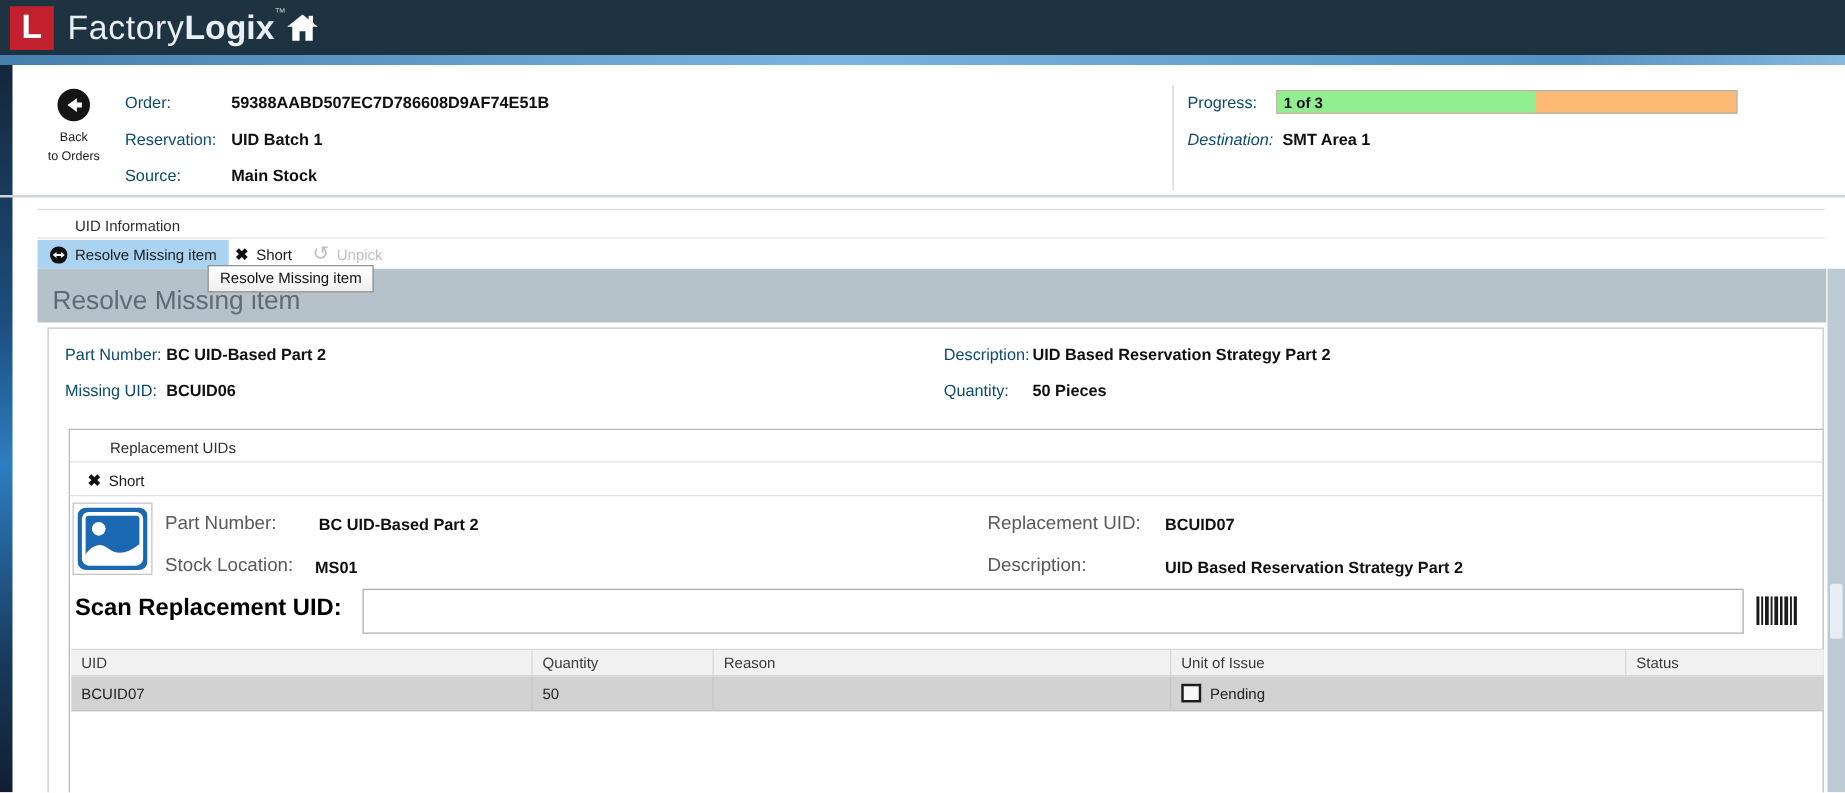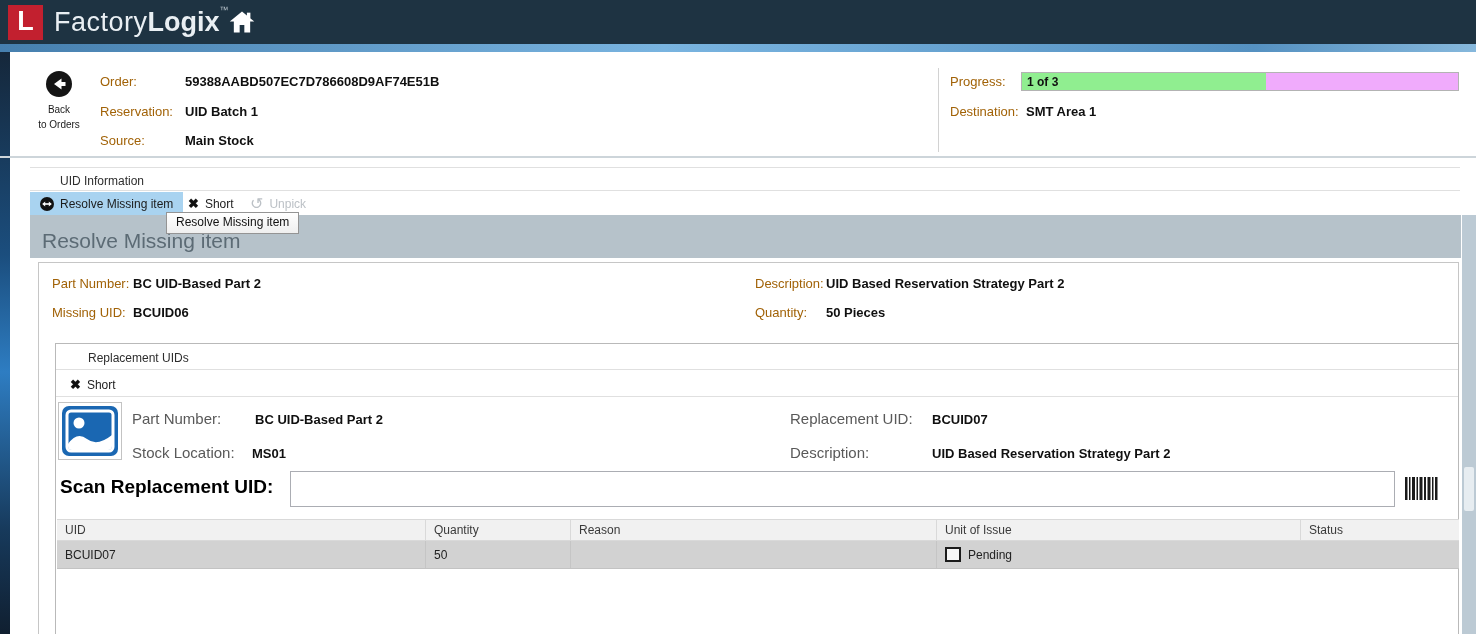--- a/index.html
+++ b/index.html
@@ -16,26 +16,26 @@
   .brand-bold { font-weight:700; }
   .tm { font-size:9px; vertical-align:18px; color:#b9c4cc; }
   .home { left:228px; top:8px; width:28px; height:28px; cursor:pointer; }
 
   .accent-strip { left:0; top:44px; width:1476px; height:8px;
     background:linear-gradient(90deg,#467fae,#79b4e0 45%,#5591c1 85%,#86b8dc); }
   .left-border { left:0; top:52px; width:10px; height:582px;
     background:linear-gradient(180deg,#15273a,#1b4e7e 35%,#2e7dc2 55%,#173a5c 82%,#101f30); }
 
   
-  .lbl { font-size:13px; color:#a16207; white-space:nowrap; }
+  .lbl { font-size:13px; color:#0c4a6e; white-space:nowrap; }
   .val { font-size:13px; font-weight:bold; color:#101010; white-space:nowrap; }
   .back-btn { left:30px; top:70px; width:58px; text-align:center; cursor:pointer; }
   .back-btn .cap { font-size:10px; color:#1a1a1a; line-height:15px; }
   .vdiv { left:938px; top:68px; width:1px; height:84px; background:#d2d2d2; }
-  .pbar { left:1021px; top:72px; width:438px; height:19px; border:1px solid #b3b3b3; background:#f0abfc; }
+  .pbar { left:1021px; top:72px; width:369px; height:19px; border:1px solid #b3b3b3; background:#fdba74; }
   .pfill { position:absolute; left:0; top:0; height:100%; background:#90ee90; }
   .ptext { position:absolute; left:5px; top:2px; font-size:12px; font-weight:bold; color:#111; }
   .hsep { left:0; top:156px; width:1476px; height:2px; background:#cdd5da; }
 
   
   .gline { background:#e0e0e0; height:1px; }
   .group-title { font-size:12px; color:#2e2e2e; white-space:nowrap;margin-left:20px; }
   .tbtn { height:23px; display:flex; align-items:center; gap:6px; font-size:12px; color:#1c1c1c;
           padding:0 10px; cursor:pointer; white-space:nowrap; }
   .tbtn.sel { background:#a9d3f0; }
@@ -112,21 +112,21 @@
   <div class="abs lbl" style="left:100px; top:133px;">Source:</div>
   <div class="abs val" style="left:185px; top:133px;">Main Stock</div>
 
   <div class="abs vdiv"></div>
 
   <div class="abs lbl" style="left:950px; top:74px;">Progress:</div>
   <div class="abs pbar">
     <div class="pfill" style="width: 56%;"></div>
     <div class="ptext">1 of 3</div>
   </div>
-  <div class="abs lbl" style="left:950px; top:104px;">Destination:</div>
+  <div class="abs lbl" style="left:950px; top:104px;font-style:italic;">Destination:</div>
   <div class="abs val" style="left:1026px; top:104px;">SMT Area 1</div>
 
   <div class="abs hsep"></div>
 
   <div class="abs gline" style="left:30px; top:167px; width:1430px;"></div>
   <div class="abs group-title" style="left:40px; top:174px;">UID Information</div>
   <div class="abs gline" style="left:30px; top:190px; width:1430px;"></div>
 
   <div class="abs tbtn sel" style="left:30px; top:192px;">
     <svg width="14" height="14" viewBox="0 0 14 14">

